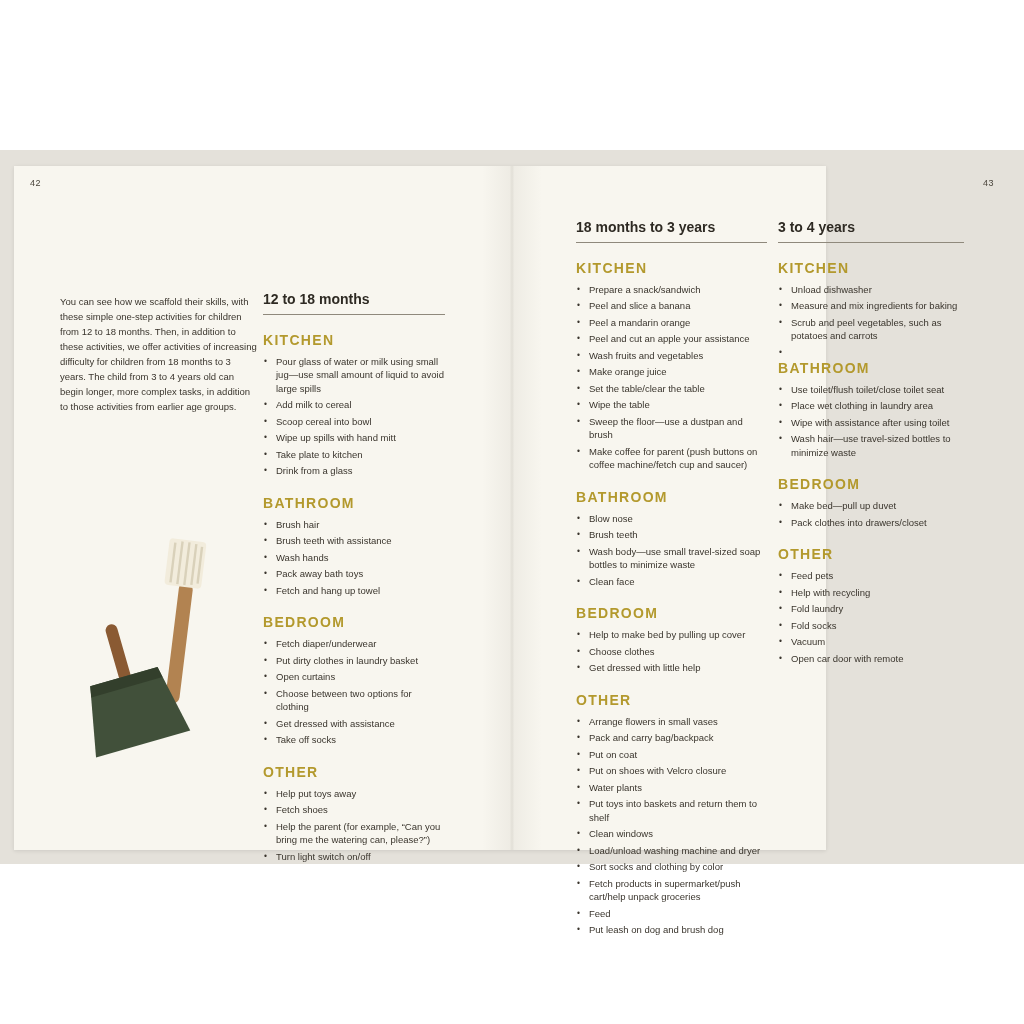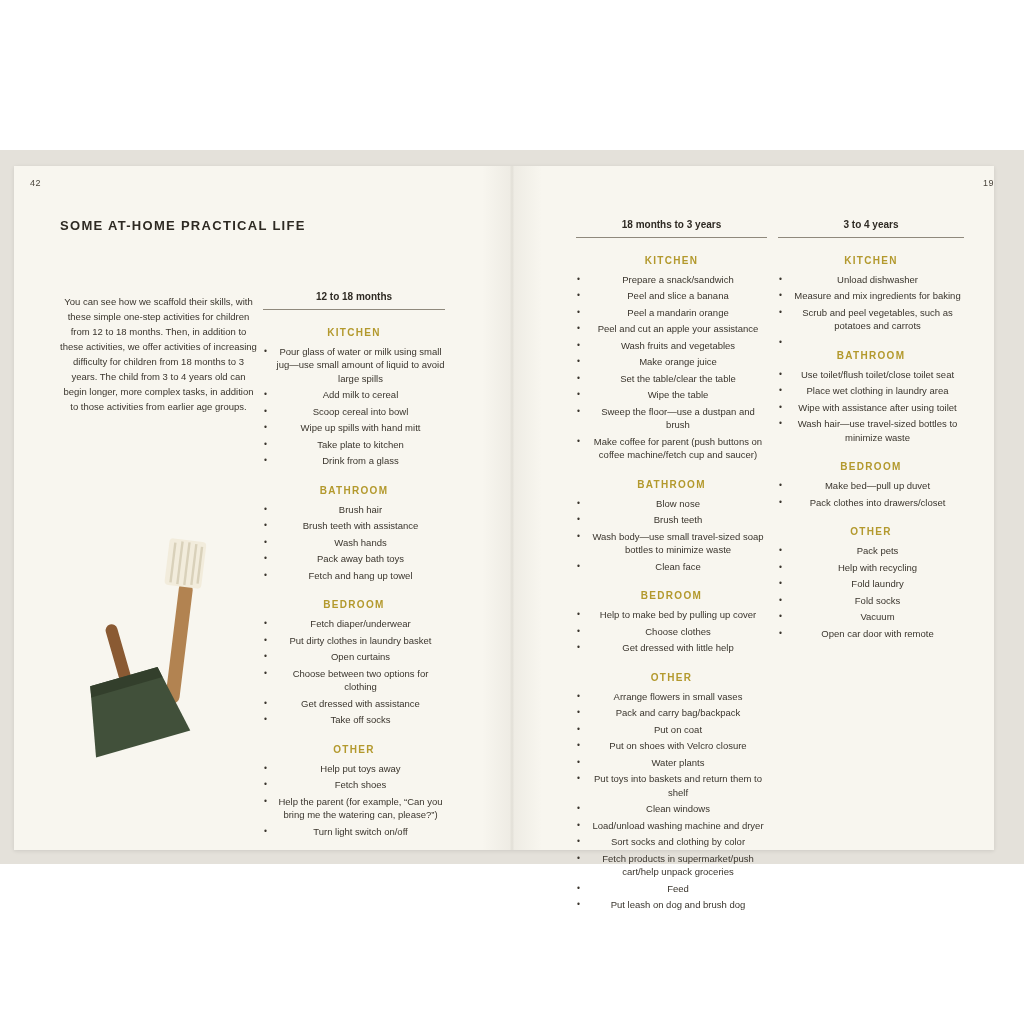--- a/index.html
+++ b/index.html
@@ -10,24 +10,23 @@
     overflow:hidden;
     position:relative;
   }
   .backdrop {
     position:absolute; left:0; top:150px;
     width:1024px; height:714px;
     background:#e4e1da;
   }
   .spread {
     position:absolute; left:14px; top:16px;
-    width:980px; height:684px;
+    width:812px; height:684px;
     background:#f8f6ef;
     box-shadow:0 1px 4px rgba(0,0,0,0.10);
-    text-align:center;
   }
   .gutter-shadow {
     position:absolute; left:468px; top:0; width:60px; height:100%;
     background:linear-gradient(to right,
       rgba(110,104,88,0) 0%,
       rgba(110,104,88,0.07) 46%,
       rgba(110,104,88,0.16) 50%,
       rgba(110,104,88,0.07) 54%,
       rgba(110,104,88,0) 100%);
     pointer-events:none;
@@ -57,27 +56,27 @@
   .intro p + p { margin-top:23px; }
 
   .illustration { position:absolute; left:56px; top:370px; }
 
   .age-col { position:absolute; font-size:9.5px; color:#3a352d; }
   #col-0 { left:249px; top:125px; width:182px; }
   #col-1 { left:64px;  top:53px;  width:191px; }
   #col-2 { left:266px; top:53px;  width:186px; }
 
   .col-head {
-    font-size:10px; font-weight:700; color:#2e2a23;
+    font-size:14px; font-weight:700; color:#2e2a23;
     padding-bottom:7px;
     border-bottom:1px solid #8f897c;
   }
   .sec-head {
     margin:17px 0 7px;
-    font-size:10px; font-weight:700;
+    font-size:14px; font-weight:700;
     letter-spacing:1.3px;
     color:#b3992d;
   }
   ul.items { list-style:none; }
   .items li {
     position:relative; padding-left:13px;
     line-height:1.42; margin-bottom:3px;
   }
   .items .bullet {
     position:absolute; left:1px; top:0;
@@ -87,21 +86,20 @@
 </head>
 <body>
 
 <div class="backdrop">
   <div class="spread">
 
     <div class="page page-left">
       <div class="page-num">42</div>
 
       <div class="title">
-        <div>SOME AT-HOME PRACTICAL LIFE</div>
       </div>
 
       <div class="intro">
         <p>You can see how we scaffold their skills, with these simple one-step activities for children from 12 to 18 months. Then, in addition to these activities, we offer activities of increasing difficulty for children from 18 months to 3 years. The child from 3 to 4 years old can begin longer, more complex tasks, in addition to those activities from earlier age groups.</p>
       </div>
 
       <div class="illustration">
         <svg width="150" height="238" viewBox="0 0 150 238" aria-hidden="true">
 
           <g transform="translate(90,4) rotate(7 22 80)">
@@ -156,21 +154,21 @@
           <ul class="items">
             <li><span class="bullet">•</span><span class="txt">Help put toys away</span></li>
             <li><span class="bullet">•</span><span class="txt">Fetch shoes</span></li>
             <li><span class="bullet">•</span><span class="txt">Help the parent (for example, “Can you bring me the watering can, please?”)</span></li>
             <li><span class="bullet">•</span><span class="txt">Turn light switch on/off</span></li>
           </ul>
         </div>
     </div>
 
     <div class="page page-right">
-      <div class="page-num">19</div>
+      <div class="page-num">43</div>
 
       <div class="age-col" id="col-1">
           <div class="col-head">18 months to 3 years</div>
           <div class="sec-head">KITCHEN</div>
           <ul class="items">
             <li><span class="bullet">•</span><span class="txt">Prepare a snack/sandwich</span></li>
             <li><span class="bullet">•</span><span class="txt">Peel and slice a banana</span></li>
             <li><span class="bullet">•</span><span class="txt">Peel a mandarin orange</span></li>
             <li><span class="bullet">•</span><span class="txt">Peel and cut an apple your assistance</span></li>
             <li><span class="bullet">•</span><span class="txt">Wash fruits and vegetables</span></li>
@@ -226,21 +224,21 @@
             <li><span class="bullet">•</span><span class="txt">Wipe with assistance after using toilet</span></li>
             <li><span class="bullet">•</span><span class="txt">Wash hair—use travel-sized bottles to minimize waste</span></li>
           </ul>
           <div class="sec-head">BEDROOM</div>
           <ul class="items">
             <li><span class="bullet">•</span><span class="txt">Make bed—pull up duvet</span></li>
             <li><span class="bullet">•</span><span class="txt">Pack clothes into drawers/closet</span></li>
           </ul>
           <div class="sec-head">OTHER</div>
           <ul class="items">
-            <li><span class="bullet">•</span><span class="txt">Pack pets</span></li>
+            <li><span class="bullet">•</span><span class="txt">Feed pets</span></li>
             <li><span class="bullet">•</span><span class="txt">Help with recycling</span></li>
             <li><span class="bullet">•</span><span class="txt">Fold laundry</span></li>
             <li><span class="bullet">•</span><span class="txt">Fold socks</span></li>
             <li><span class="bullet">•</span><span class="txt">Vacuum</span></li>
             <li><span class="bullet">•</span><span class="txt">Open car door with remote</span></li>
           </ul>
         </div>
     </div>
 
     <div class="gutter-shadow"></div>

